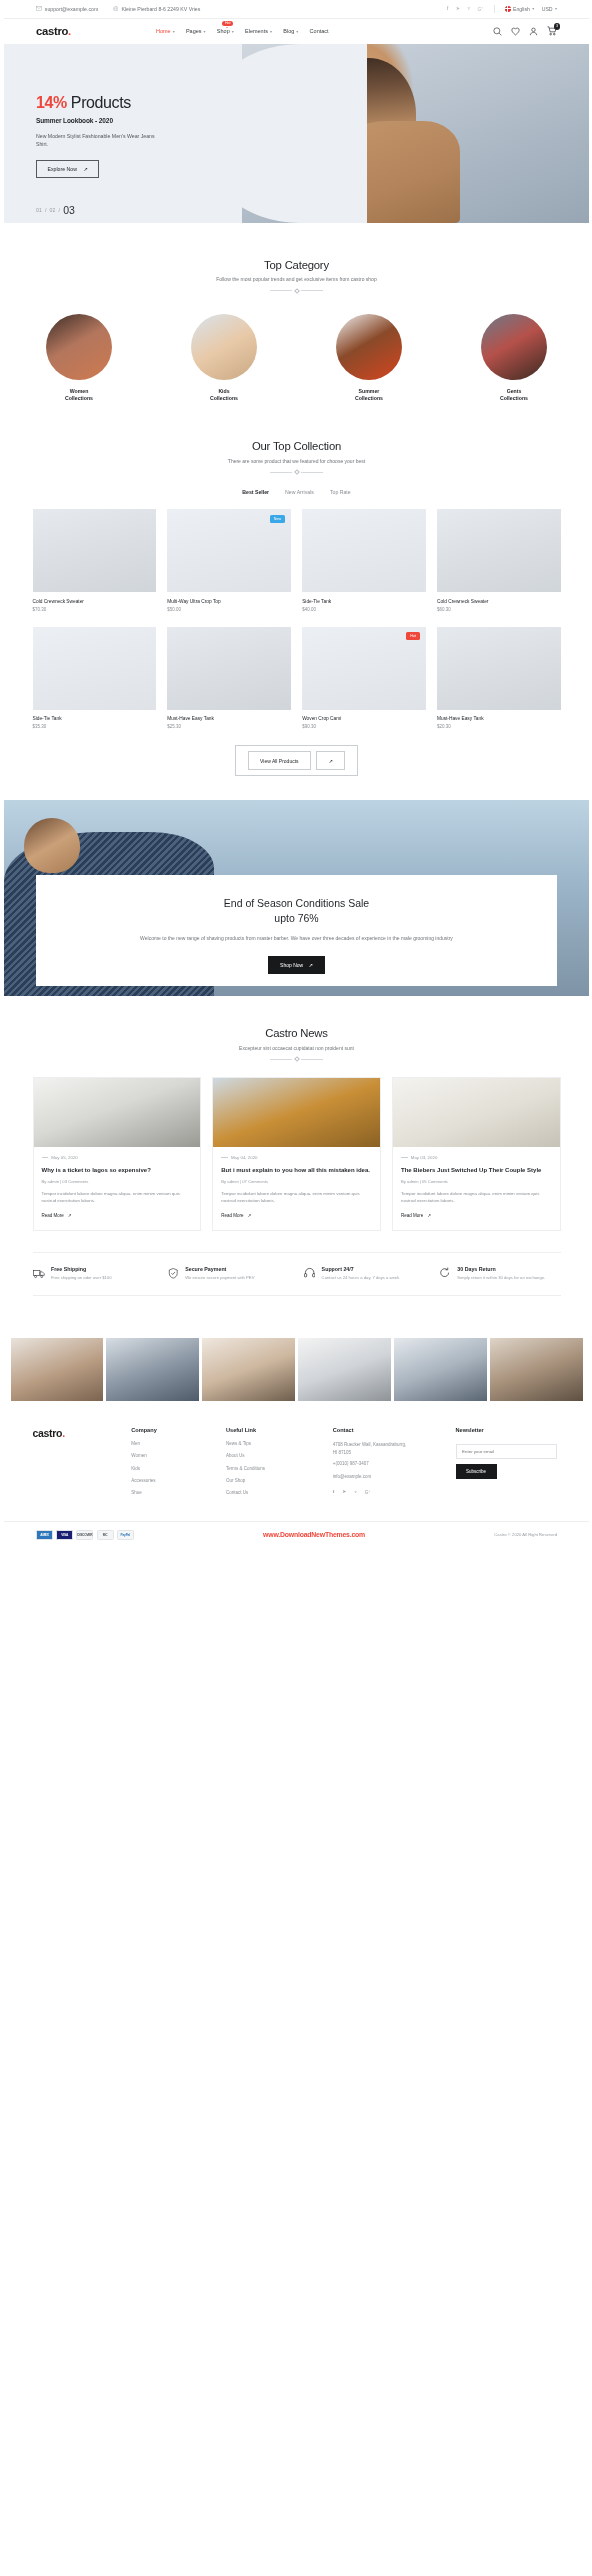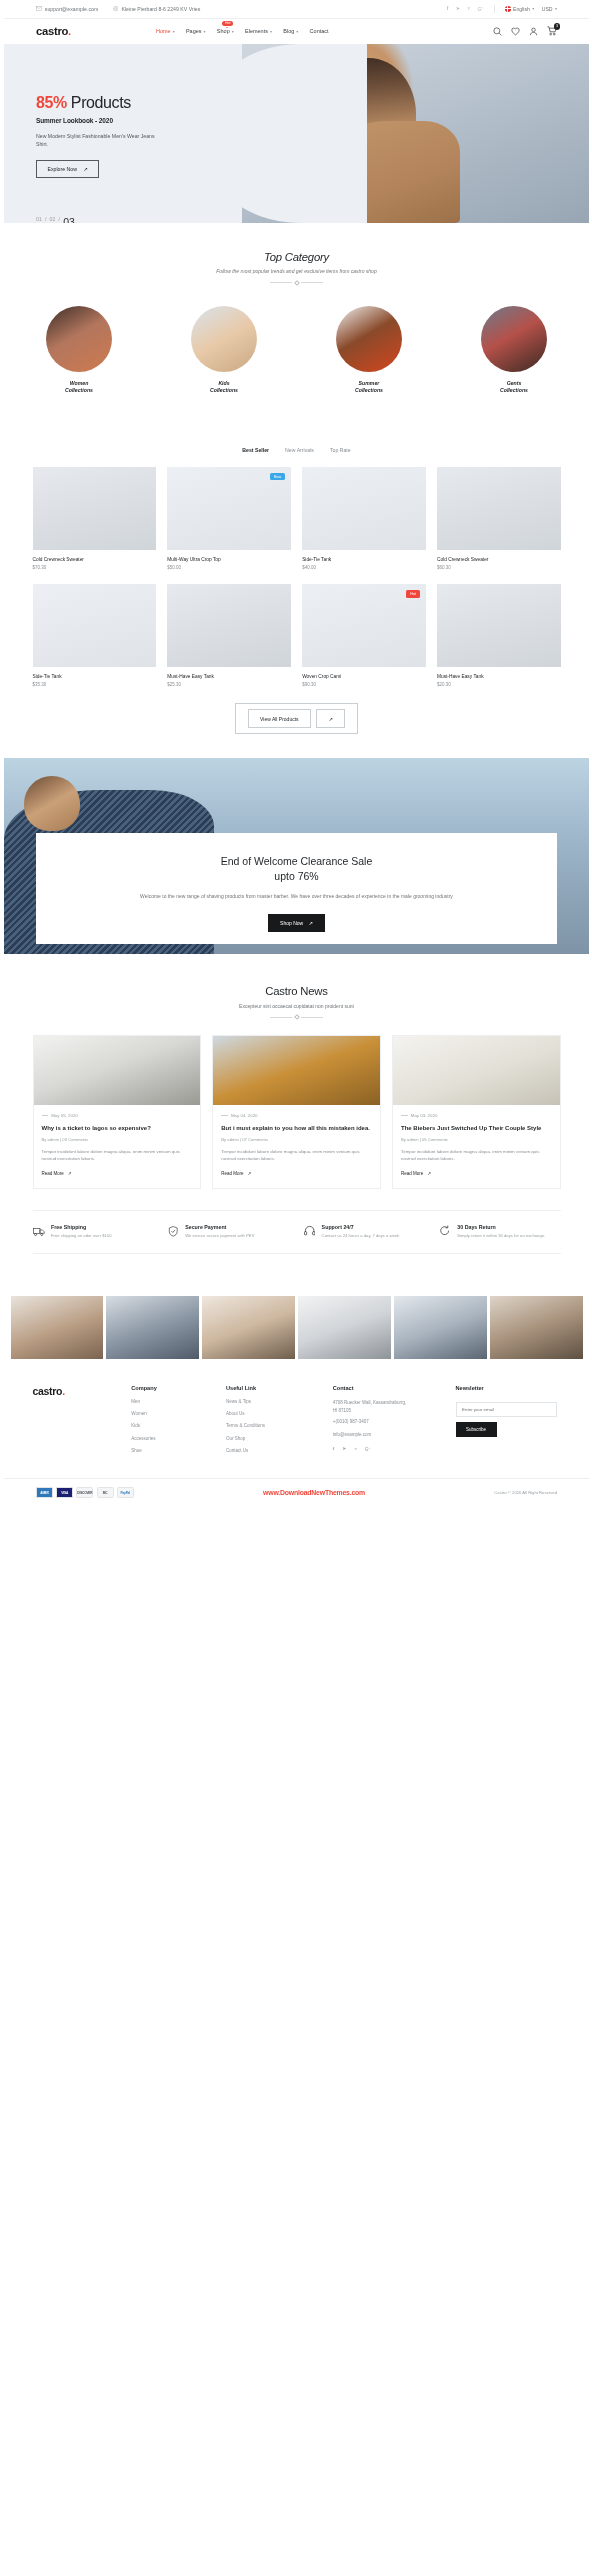--- a/index.html
+++ b/index.html
@@ -99,21 +99,21 @@
   .h-up { font-size: 16px; font-weight: 300; letter-spacing: -0.4px; line-height: 1.12; color:#23262a;}
   .h-disc { font-size: 16px; font-weight: 300; letter-spacing: -0.4px; line-height: 1.12; color:#23262a;}
   .h-disc b { color: #f0473b; font-weight: 700; }
   .h-sub { font-size: 6.5px; font-weight: 700; margin-top: 5.6px; letter-spacing:-0.1px; color:#23262a;}
   .h-desc { font-size: 5.2px; color: #53585d; margin-top: 8px; line-height: 1.6; width: 121px; }
   .h-btn {
     margin-top: 11.3px; display: inline-flex; align-items: center; gap: 6.5px;
     border: 0.8px solid #55595d; padding: 4.8px 10.5px; font-size: 5.2px; color:#23262a;
     background: transparent;
   }
-  .h-nums { margin-top: 38px; font-size: 5.2px; color: #9aa0a4; display:flex; align-items:flex-start; gap:3.2px;}
+  .h-nums { margin-top: 26px; font-size: 5.2px; color: #9aa0a4; display:flex; align-items:center; gap:3.2px;}
   .h-nums .cur { font-size: 10.5px; color: #2b2f33; }
 
   
   .sec-head { text-align: center; }
   .sec-title { font-size: 11.3px; font-weight: 400; letter-spacing: -0.2px; color:#1f2326; }
   .sec-sub { font-size: 5px; color: #6f7478; margin-top: 5.6px; }
   .divider { display:flex; align-items:center; justify-content:center; gap:2.4px; margin-top:6.5px;}
   .divider .ln { width: 22.6px; height: 0.8px; background: #d7dadd; }
   .divider .dm { width: 4px; height: 4px; border: 0.8px solid #b9bdc1; transform: rotate(45deg); }
 
@@ -357,39 +357,39 @@
         <span class="badge">3</span>
       </span>
     </div>
   </div>
 
   <div class="hero">
     <div class="hero-photo"></div>
     <div class="hero-curve"></div>
     <div class="hero-inner">
       <div class="h-disc">
-        <b>85%</b><span> Products</span>
+        <b>14%</b><span> Products</span>
       </div>
       <div class="h-sub">Summer Lookbook - 2020</div>
       <div class="h-desc">New Modern Stylist Fashionable Men's Wear Jeans Shirt.</div>
       <button class="h-btn">
         <span>Explore Now</span>
         <span>↗</span>
       </button>
       <div class="h-nums">
         <span>01</span>
         <span>/</span>
         <span>02</span>
         <span>/</span>
         <span class="cur">03</span>
       </div>
     </div>
   </div>
 
-  <div class="container" style="padding-top:28px;font-style:italic;">
+  <div class="container" style="padding-top:36px;">
     <div class="sec-head">
       <div class="sec-title">Top Category</div>
       <div class="sec-sub">Follow the most popular trends and get exclusive items from castro shop</div>
       <div class="divider">
         <span class="ln"></span>
         <span class="dm"></span>
         <span class="ln"></span>
       </div>
     </div>
     <div class="cats">
@@ -418,20 +418,29 @@
         <div class="cat-circle c4"></div>
         <div class="cat-name">
           <span>Gents</span><br>
           <span>Collections</span>
         </div>
       </div>
     </div>
   </div>
 
   <div class="container" style="padding-top:37px;">
+    <div class="sec-head">
+      <div class="sec-title">Our Top Collection</div>
+      <div class="sec-sub">There are some product that we featured for choose your best</div>
+      <div class="divider">
+        <span class="ln"></span>
+        <span class="dm"></span>
+        <span class="ln"></span>
+      </div>
+    </div>
     <div class="tabs">
       <div class="tab active">Best Seller</div>
       <div class="tab">New Arrivals</div>
       <div class="tab">Top Rate</div>
     </div>
 
     <div class="grid">
       <div class="card">
         <div class="card-img g1"></div>
         <div class="p-name">Cold Crewneck Sweater</div>
@@ -486,21 +495,21 @@
         <span>View All Products</span>
         <span>↗</span>
       </span>
     </div>
   </div>
 
   <div class="banner">
     <div class="banner-bg"></div>
     <div class="banner-card">
       <div class="b-title">
-        <span>End of Welcome Clearance Sale</span><br>
+        <span>End of Season Conditions Sale</span><br>
         <span>upto 76%</span>
       </div>
       <div class="b-desc">Welcome to the new range of shaving products from master barber. We have over three decades of experience in the male grooming industry</div>
       <span class="b-btn">
         <span>Shop Now</span>
         <span>↗</span>
       </span>
     </div>
   </div>
 

